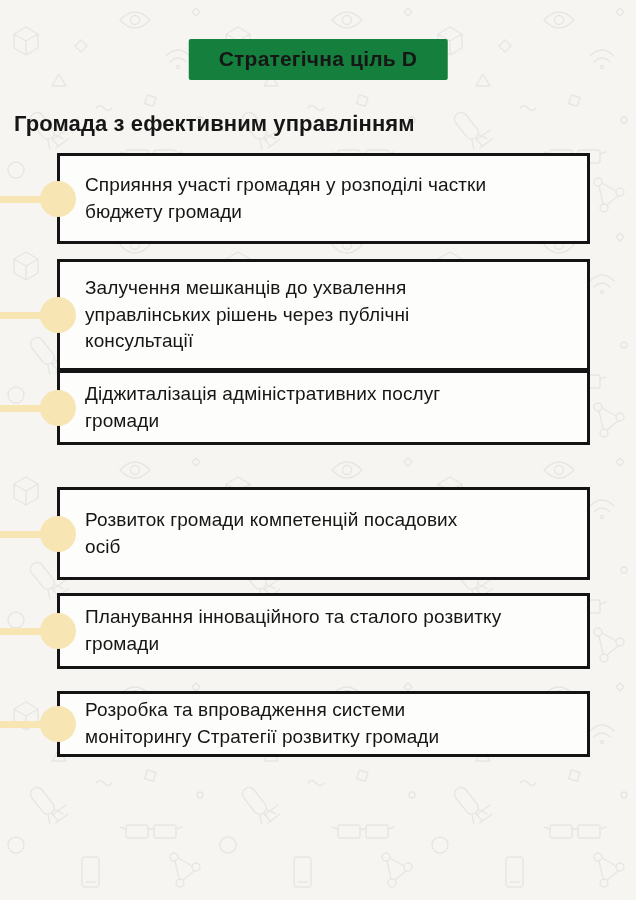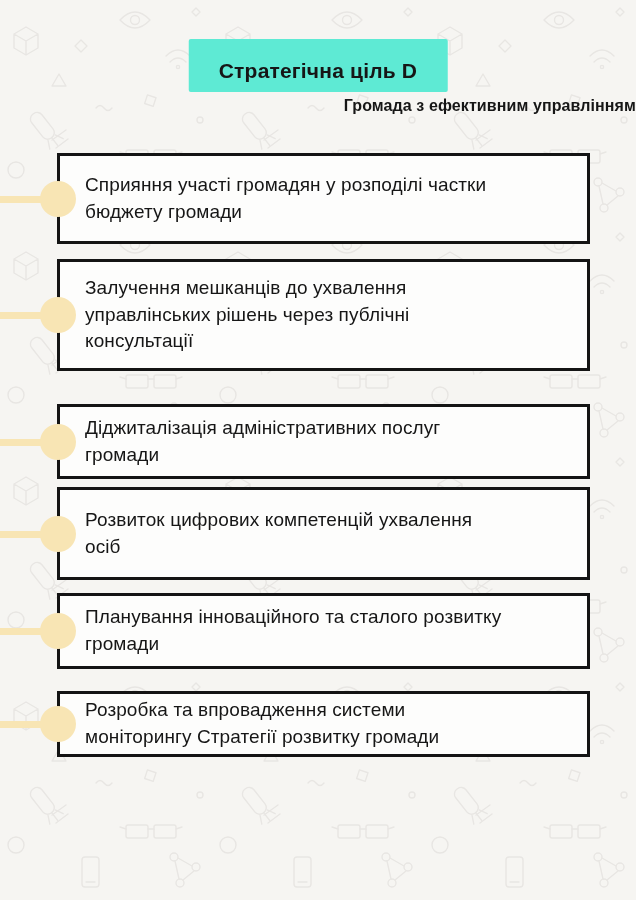--- a/index.html
+++ b/index.html
@@ -19,40 +19,40 @@
   .bg-doodles {
     position: absolute;
     inset: 0;
     z-index: 0;
   }
   .badge {
     position: absolute;
     top: 39px;
     left: 50%;
     transform: translateX(-50%);
-    background: #5eead4;
-    padding: 20px 30px 9px 30px;
+    background: #15803d;
+    padding: 8px 30px 9px 30px;
     border-radius: 2px;
     z-index: 3;
     white-space: nowrap;
   }
   .badge span {
     font-size: 21px;
     font-weight: 800;
     color: #161616;
     letter-spacing: 0.2px;
   }
   .title {
     position: absolute;
     top: 97px;
     left: 0;
     right: 0;
-    margin: 0;
-    text-align: right;
-    font-size: 16px;
+    margin: 14px;
+    text-align: left;
+    font-size: 22px;
     font-weight: 800;
     color: #161616;
     z-index: 3;
     letter-spacing: 0.1px;
   }
   .goal-row {
     position: absolute;
     left: 0;
     width: 100%;
     z-index: 2;
@@ -175,34 +175,34 @@
 
   <div class="goal-row" style="top:153px;height:91px">
     <span class="connector"></span>
     <span class="bullet"></span>
     <div class="goal-box">
       <p>Сприяння участі громадян у розподілі частки
 бюджету громади</p>
     </div>
   </div>
 
-  <div class="goal-row" style="top:404px;height:75px">
+  <div class="goal-row" style="top:370px;height:75px">
     <span class="connector"></span>
     <span class="bullet"></span>
     <div class="goal-box">
       <p>Діджиталізація адміністративних послуг
 громади</p>
     </div>
   </div>
 
   <div class="goal-row" style="top:487px;height:93px">
     <span class="connector"></span>
     <span class="bullet"></span>
     <div class="goal-box">
-      <p>Розвиток цифрових компетенцій ухвалення
+      <p>Розвиток громади компетенцій посадових
 осіб</p>
     </div>
   </div>
 
   <div class="goal-row" style="top:593px;height:76px">
     <span class="connector"></span>
     <span class="bullet"></span>
     <div class="goal-box">
       <p>Планування інноваційного та сталого розвитку
 громади</p>

